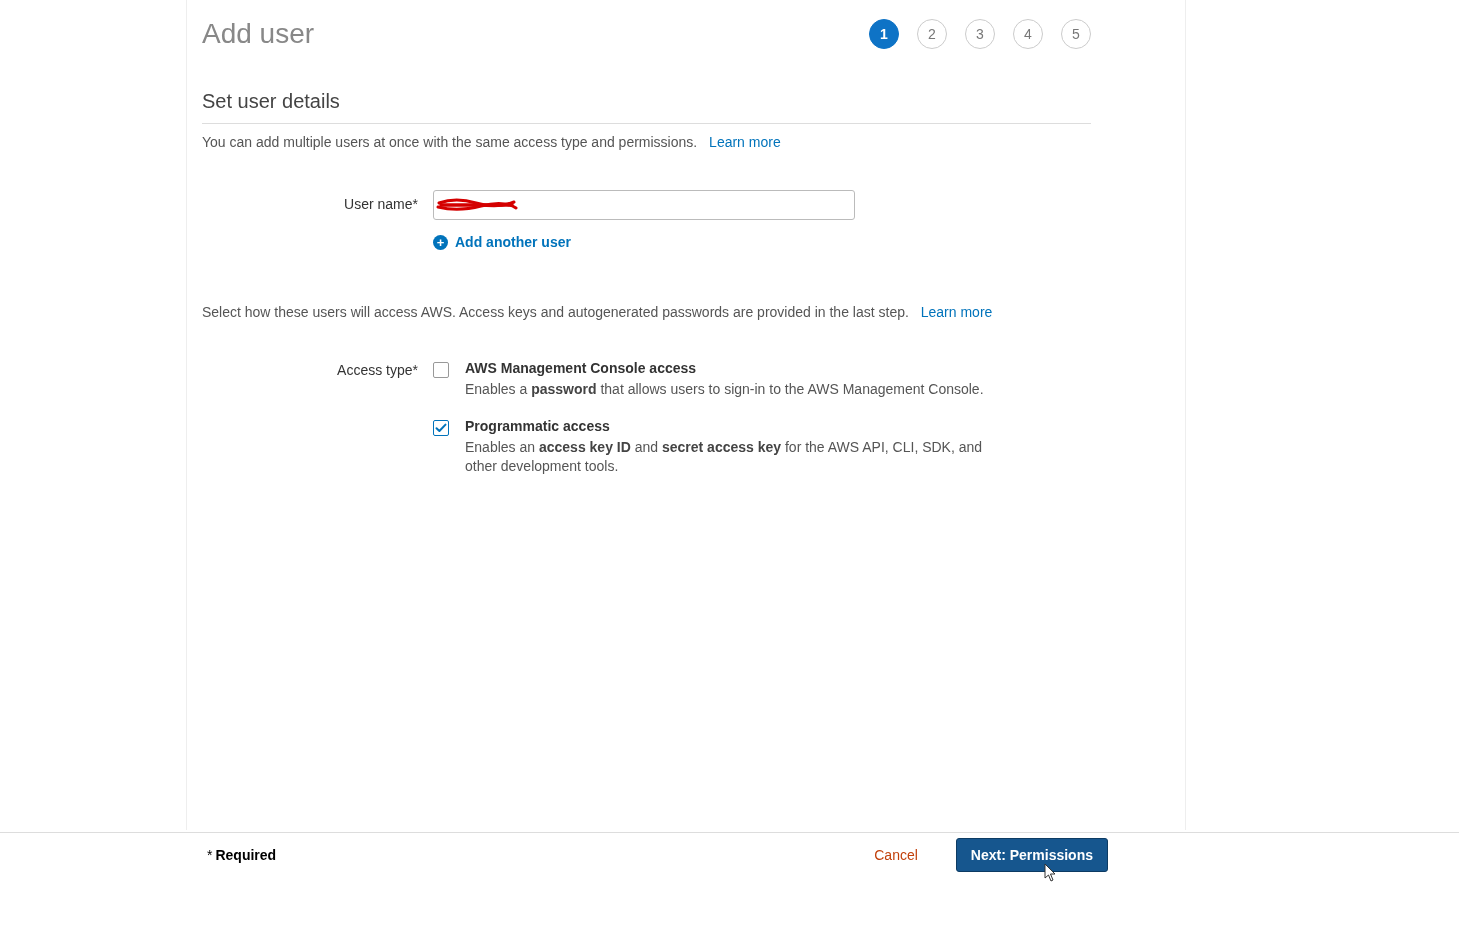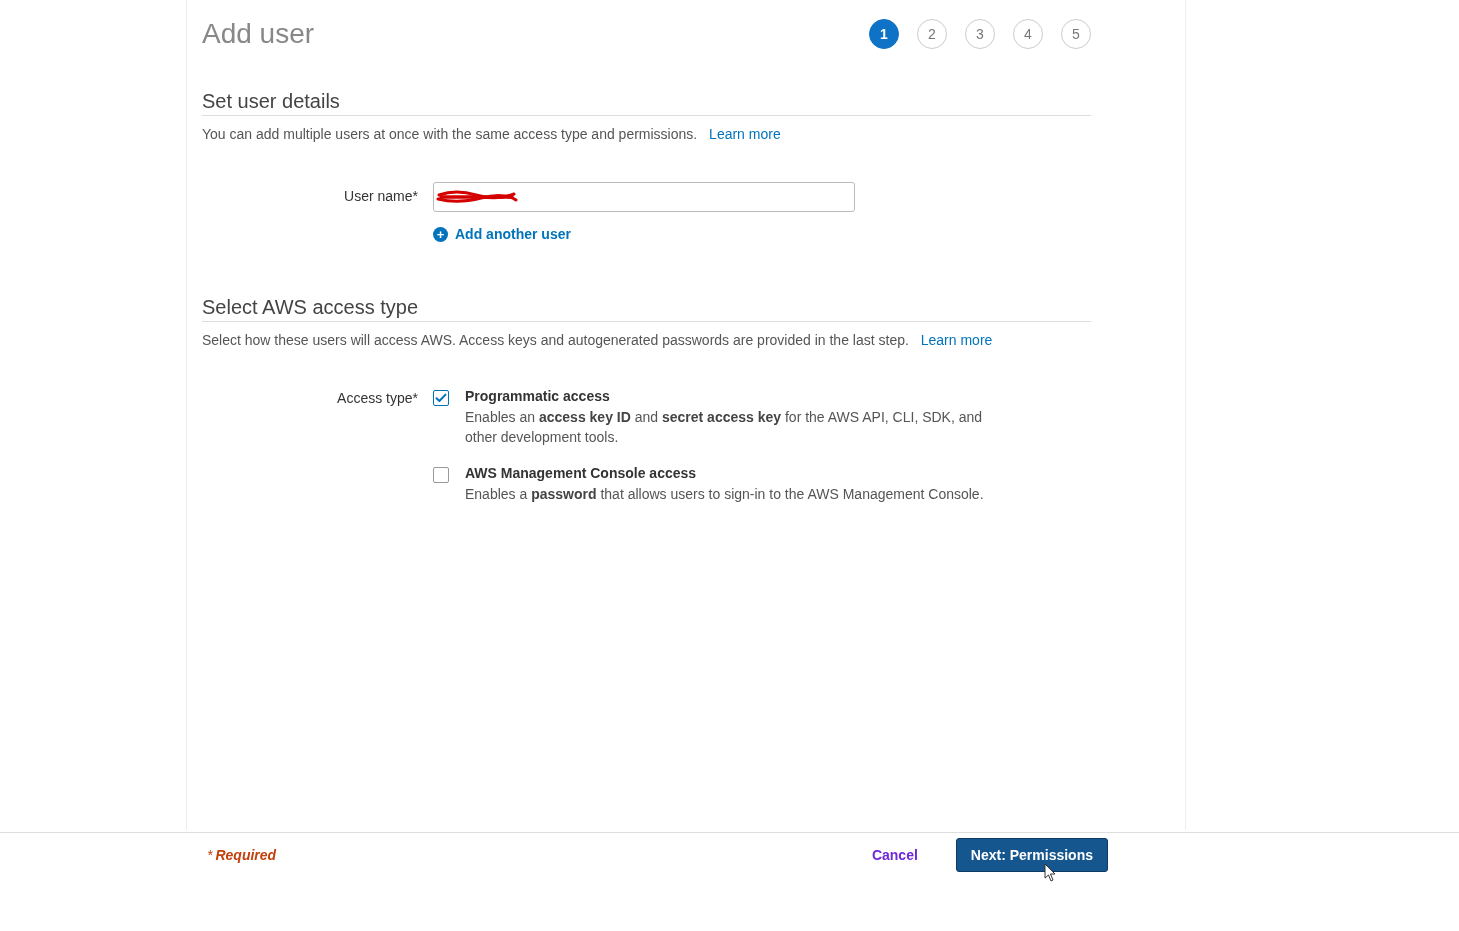--- a/index.html
+++ b/index.html
@@ -57,21 +57,21 @@
   .step.active {
     background: #0e73c6;
     border-color: #0e73c6;
     color: #fff;
     font-weight: 600;
   }
   .section-title {
     font-size: 20px;
     color: #444;
     font-weight: 400;
-    padding-bottom: 2px;
+    padding-bottom: 10px;
     border-bottom: 1px solid #ddd;
     margin-bottom: 10px;
   }
   .section-desc {
     font-size: 14px;
     color: #555;
     margin-bottom: 20px;
   }
   .section-desc a {
     color: #0173bb;
@@ -178,37 +178,36 @@
     height: 44px;
     display: flex;
     align-items: center;
     justify-content: space-between;
     padding-left: 207px;
     padding-right: 351px;
     background: #fff;
   }
   .required-note {
     font-size: 14px;
-    color: #c2410c;
-    font-weight: 700;
-    font-style: italic;
+    color: #000000;
+    font-weight: 700;
   }
   .required-note .star { font-weight: 400; margin-right: 3px; }
   .footer-buttons {
     display: flex;
     align-items: center;
     gap: 22px;
   }
   .cancel-btn {
-    color: #6d28d9;
+    color: #c2410c;
     background: none;
     border: none;
     font-size: 14px;
     cursor: pointer;
-    font-weight: 700;
+    font-weight: 400;
   }
   .next-btn {
     background: #16568e;
     color: #fff;
     border: 1px solid #0d3b63;
     border-radius: 3px;
     padding: 8px 14px;
     font-size: 14px;
     font-weight: 700;
     cursor: pointer;
@@ -257,61 +256,60 @@
         </svg>
         <div class="add-another">
           <span class="plus-icon">+</span>
           <span>Add another user</span>
         </div>
       </div>
     </div>
 
     <div class="section-gap"></div>
 
-    <h2 class="section-title">Select AWS access type</h2>
     <p class="section-desc">
       <span>Select how these users will access AWS. Access keys and autogenerated passwords are provided in the last step.</span>
       <span> </span>
       <a href="#">Learn more</a>
     </p>
 
     <div class="form-row access-type-block">
       <div class="form-label">Access type*</div>
       <div class="form-field" style="width:560px;">
+
+        <div class="access-option">
+          <div class="checkbox-wrap">
+            <span class="checkbox">
+              
+            </span>
+          </div>
+          <div class="option-text">
+            <div class="option-title">AWS Management Console access</div>
+            <div class="option-desc">
+              <span>Enables a </span><b>password</b><span> that allows users to sign-in to the AWS Management Console.</span>
+            </div>
+          </div>
+        </div>
 
         <div class="access-option">
           <div class="checkbox-wrap">
             <span class="checkbox checked">
               <svg viewBox="0 0 12 12">
                   <path d="M1.5 6.2 L4.4 9 L10.5 2.6" stroke="#0173bb" stroke-width="2" fill="none" stroke-linecap="round" stroke-linejoin="round"></path>
                 </svg>
             </span>
           </div>
           <div class="option-text">
             <div class="option-title">Programmatic access</div>
             <div class="option-desc">
               <span>Enables an </span><b>access key ID</b><span> and </span><b>secret access key</b><span> for the AWS API, CLI, SDK, and other development tools.</span>
             </div>
           </div>
         </div>
 
-        <div class="access-option">
-          <div class="checkbox-wrap">
-            <span class="checkbox">
-              
-            </span>
-          </div>
-          <div class="option-text">
-            <div class="option-title">AWS Management Console access</div>
-            <div class="option-desc">
-              <span>Enables a </span><b>password</b><span> that allows users to sign-in to the AWS Management Console.</span>
-            </div>
-          </div>
-        </div>
-
       </div>
     </div>
 
   </div>
 </div>
 
 <div class="footer">
   <div class="required-note">
     <span class="star">*</span><span>Required</span>
   </div>

